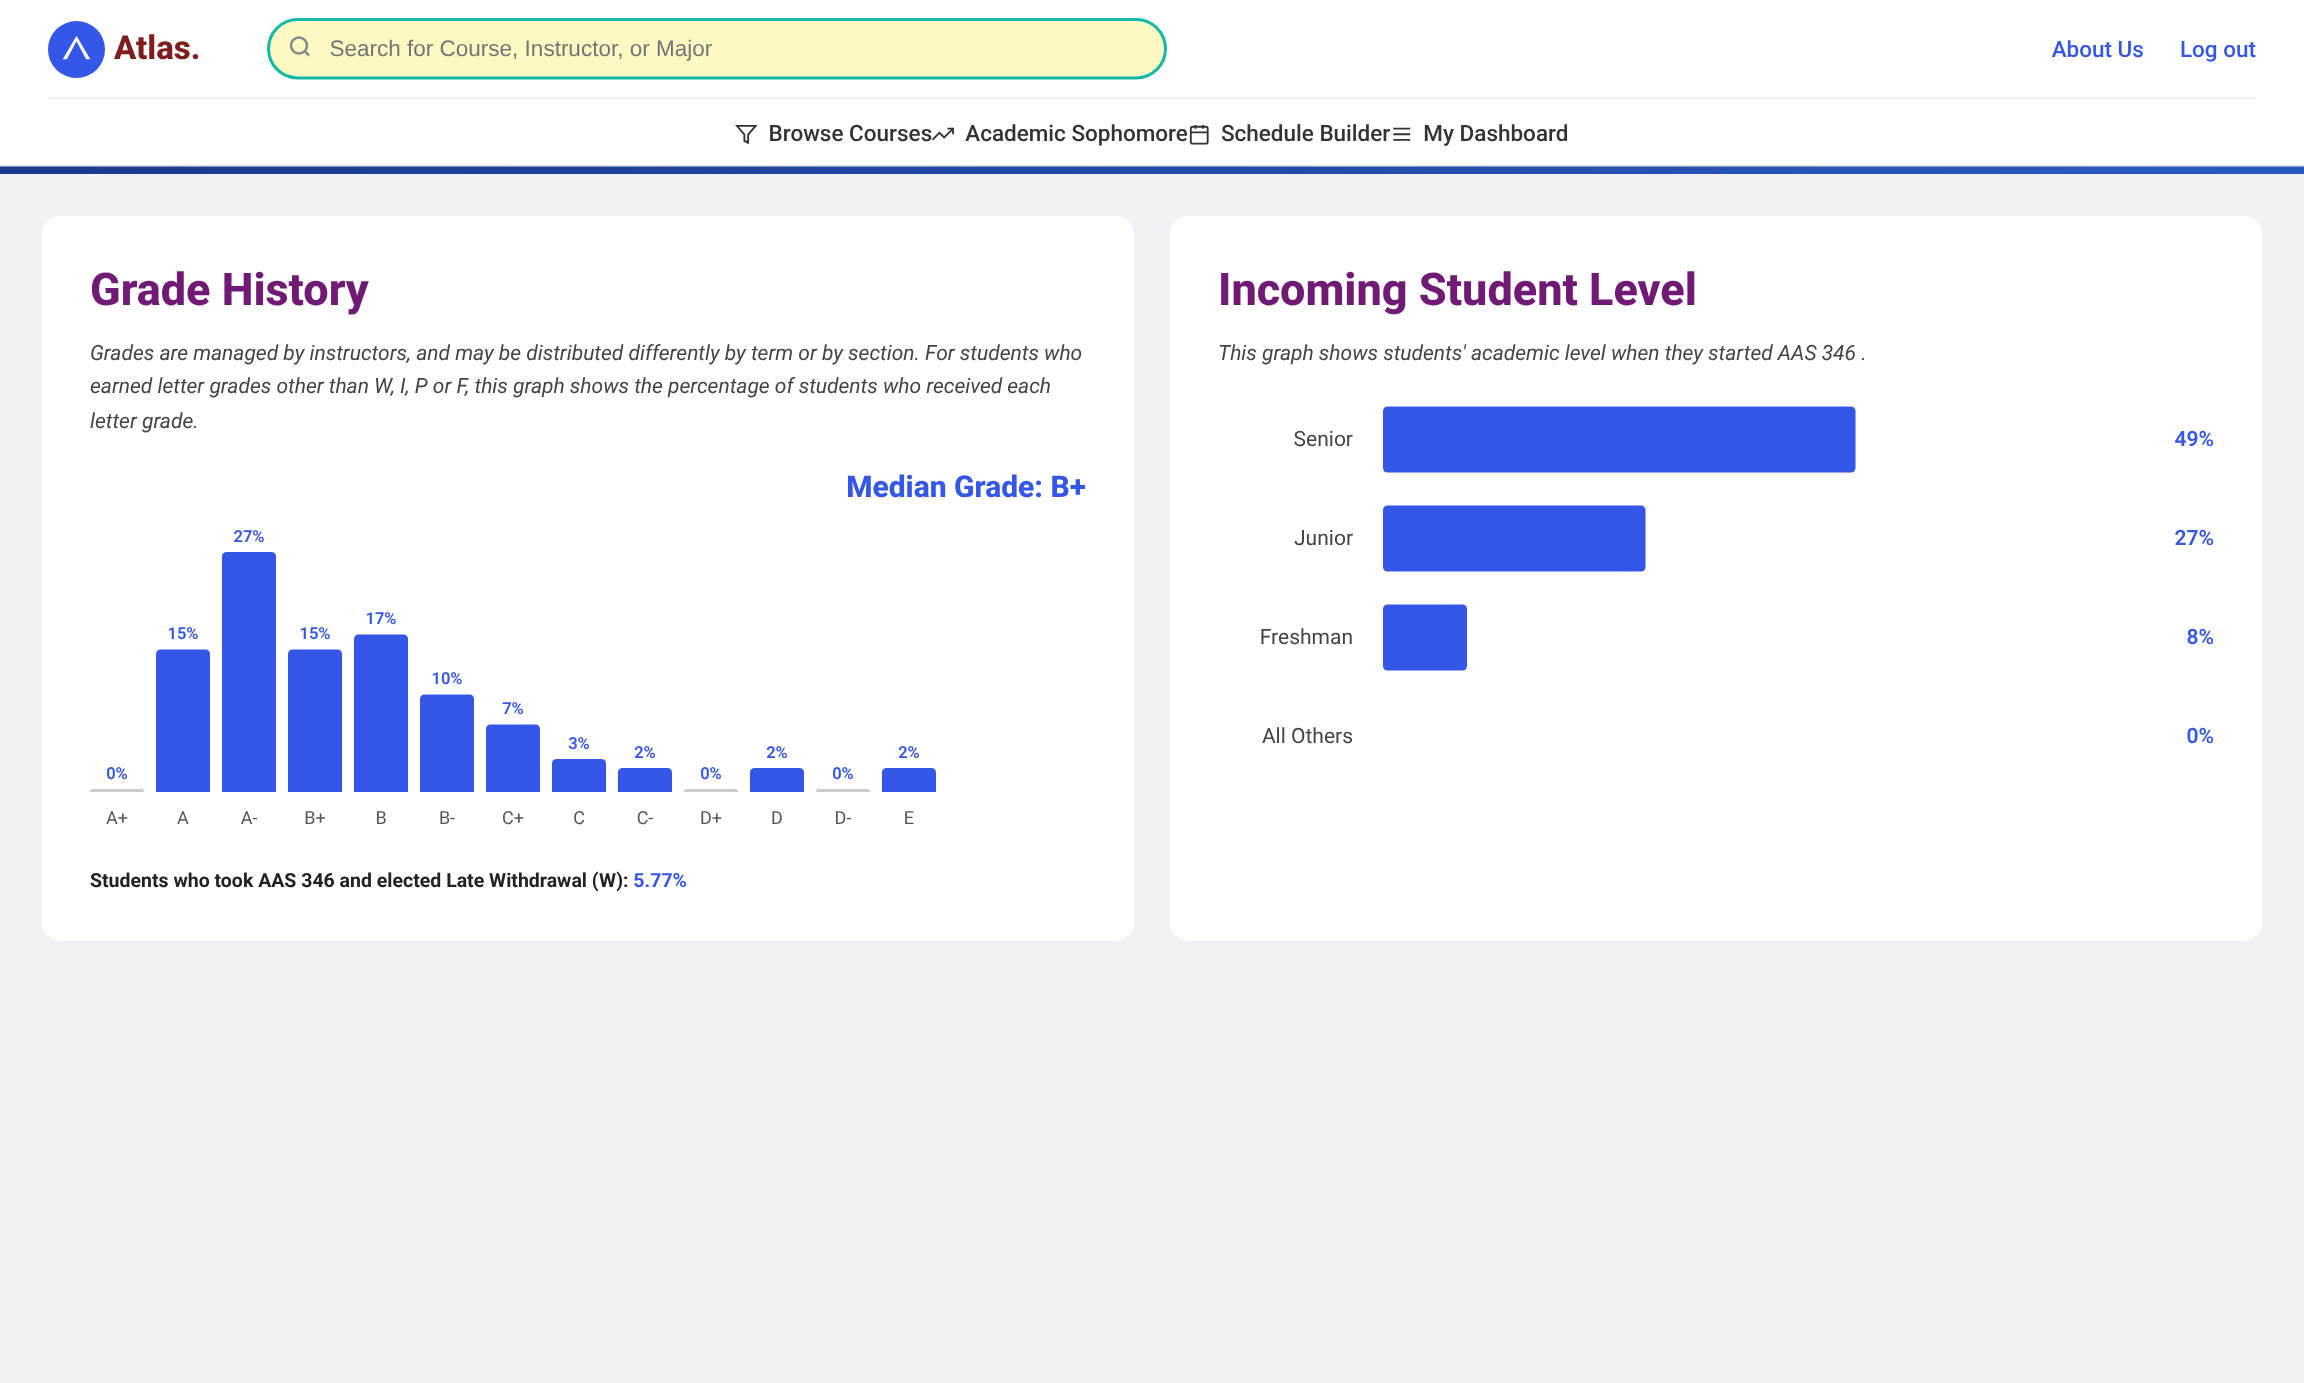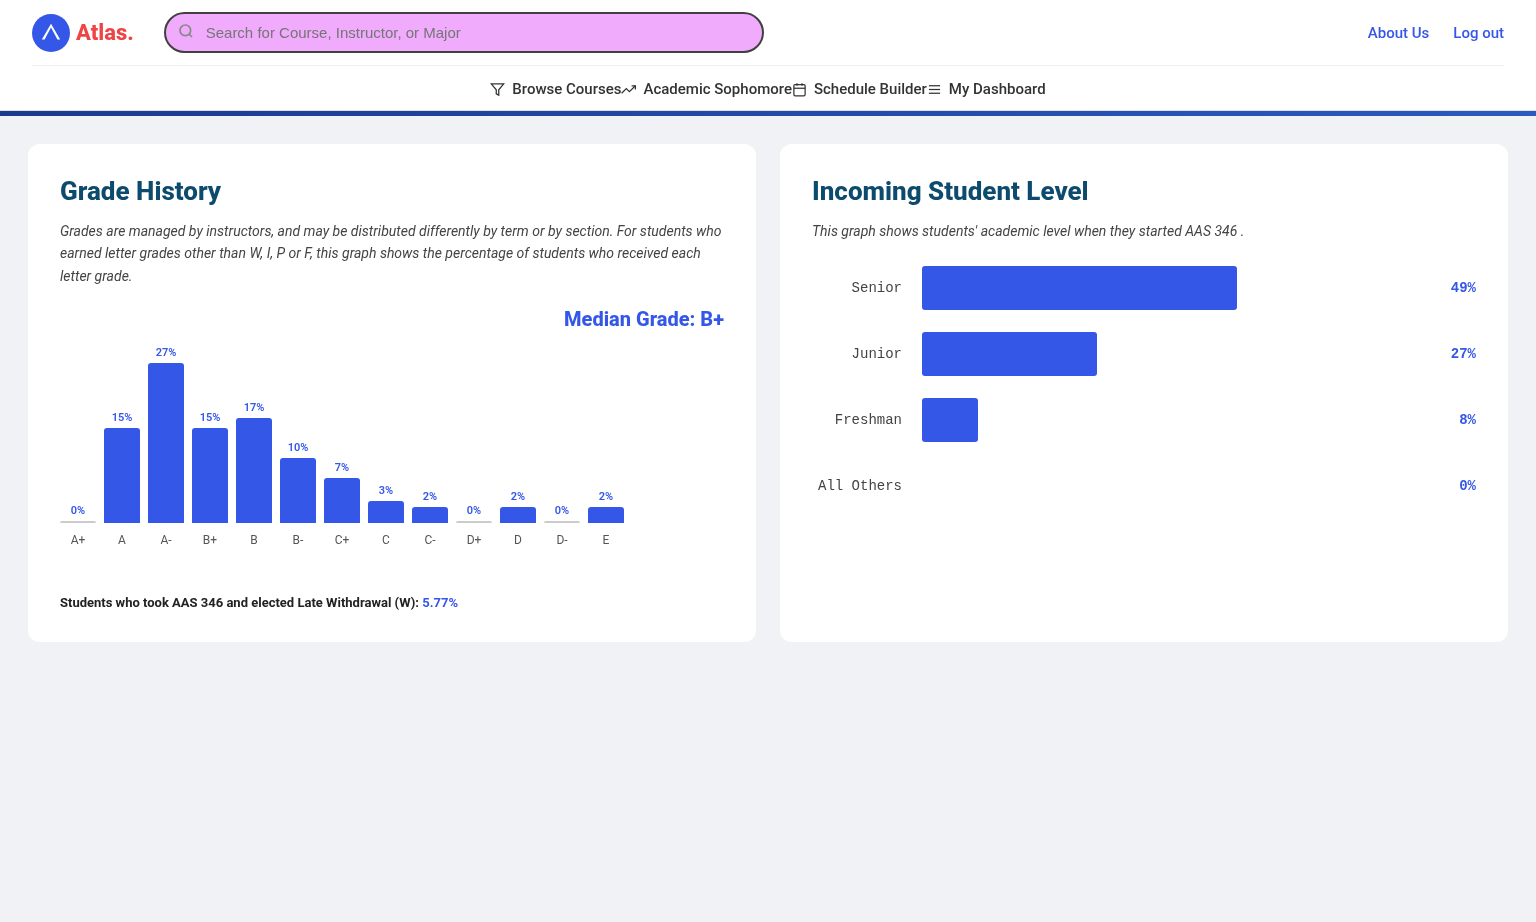--- a/index.html
+++ b/index.html
@@ -1,58 +1,58 @@
 <!DOCTYPE html>
 <html><head>
   <meta charset="utf-8">
   <style>
     * { box-sizing: border-box; margin: 0; padding: 0; }
     body { font-family: -apple-system, BlinkMacSystemFont, 'Segoe UI', Roboto, sans-serif; background: #f0f2f5; }
 
     
     .header { background: #fff; border-bottom: 1px solid #e0e0e0; padding: 0 32px; }
     .header-top { display: flex; align-items: center; padding: 12px 0; gap: 16px; }
-    .logo { display: flex; align-items: center; gap: 6px; font-size: 22px; font-weight: 800; color: #ef4444; margin-right: 14px; }
+    .logo { display: flex; align-items: center; gap: 6px; font-size: 22px; font-weight: 800; color: #7f1d1d; margin-right: 28px; }
     .logo-icon { width: 38px; height: 38px; background: #3557e8; border-radius: 50%; display: flex; align-items: center; justify-content: center; }
     .logo-icon svg { width: 22px; height: 22px; fill: white; }
     .search-bar { flex: 1; max-width: 600px; position: relative; }
-    .search-bar input { width: 100%; padding: 10px 16px 10px 40px; border: 2px solid #404040; border-radius: 30px; font-size: 15px; outline: none; color: #555; background: #f0abfc; }
+    .search-bar input { width: 100%; padding: 10px 16px 10px 40px; border: 2px solid #14b8a6; border-radius: 30px; font-size: 15px; outline: none; color: #555; background: #fef9c3; }
     .search-icon-wrap { position: absolute; left: 14px; top: 50%; transform: translateY(-50%); color: #888; }
     .header-links { margin-left: auto; display: flex; gap: 24px; }
     .header-links a { color: #3557e8; font-size: 15px; text-decoration: none; font-weight: 500; }
 
     .nav-bar { display: flex; justify-content: center; padding: 14px 0 0; border-top: 1px solid #eee; }
     .nav-item { display: flex; align-items: center; gap: 7px; font-size: 15px; color: #333; cursor: pointer; padding-bottom: 12px; font-weight: 500; }
 
     .blue-line { height: 5px; background: linear-gradient(90deg, #1a3a8f, #2a5abf); border-radius: 0; }
 
     
     .main { padding: 28px 28px; display: flex; gap: 24px; }
 
     .card { background: #fff; border-radius: 12px; padding: 32px; flex: 1; }
 
     
-    .card-title { font-size: 26px; font-weight: 800; color: #0c4a6e; margin-bottom: 14px; }
+    .card-title { font-size: 30px; font-weight: 800; color: #701a75; margin-bottom: 14px; }
     .card-desc { font-size: 14px; color: #444; line-height: 1.6; margin-bottom: 20px; font-style: italic; }
     .median-grade { font-size: 20px; font-weight: 800; color: #111; margin-bottom: 24px; text-align: right; }
     .median-grade span { color: #3557e8; }
 
     
     .bar-chart { display: flex; align-items: flex-end; gap: 8px; height: 220px; padding-bottom: 28px; position: relative; }
     .bar-col { display: flex; flex-direction: column; align-items: center; gap: 4px; }
     .bar-label-top { font-size: 11px; color: #3557e8; font-weight: 600; }
     .bar { background: #3557e8; border-radius: 3px 3px 0 0; width: 36px; }
     .bar-label-bottom { font-size: 12px; color: #555; margin-top: 6px; }
 
-    .footnotes { margin-top: 20px; font-size: 13px; color: #222; }
+    .footnotes { font-size: 13px; color: #222; }
     .footnotes .highlight { color: #3557e8; font-weight: 700; }
 
     
     .horiz-bar-chart { margin-top: 24px; }
-    .horiz-bar-row { display: flex; align-items: center; margin-bottom: 22px; gap: 20px; font-family: Liberation Mono, monospace; }
+    .horiz-bar-row { display: flex; align-items: center; margin-bottom: 22px; gap: 20px; }
     .horiz-label { font-size: 14px; color: #444; width: 90px; text-align: right; flex-shrink: 0; }
     .horiz-bar-wrap { flex: 1; }
     .horiz-bar { background: #3557e8; height: 44px; border-radius: 3px; }
     .horiz-pct { font-size: 14px; color: #3557e8; font-weight: 600; margin-left: 8px; white-space: nowrap; }
   </style>
 </head>
 <body>
 
 <div class="header">
   <div class="header-top">

